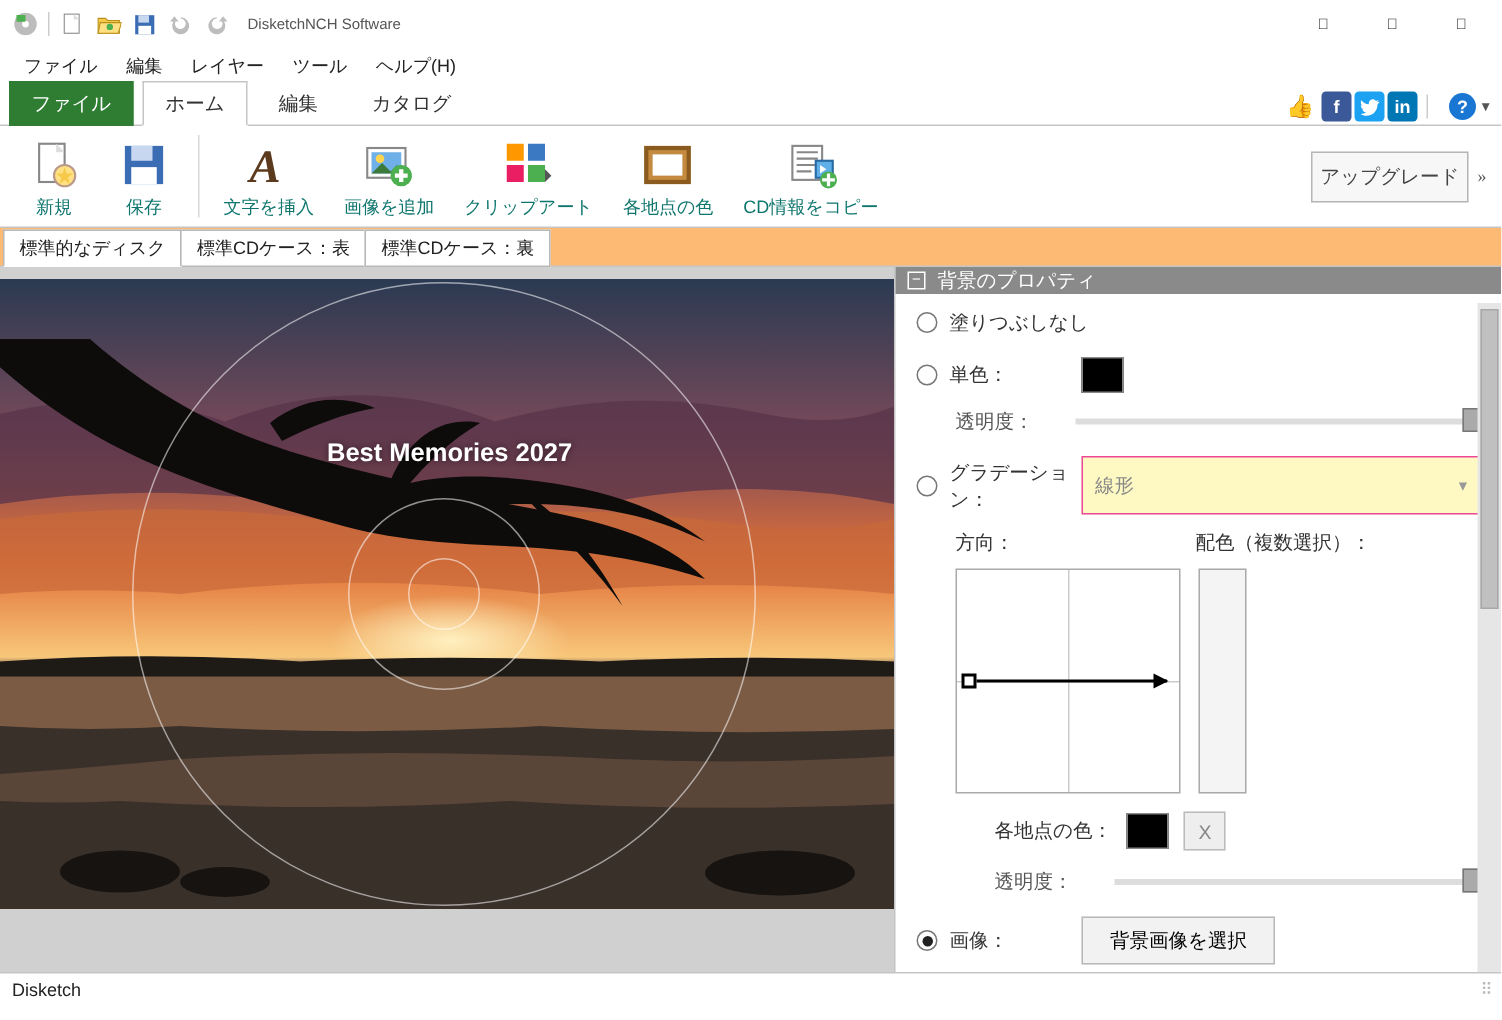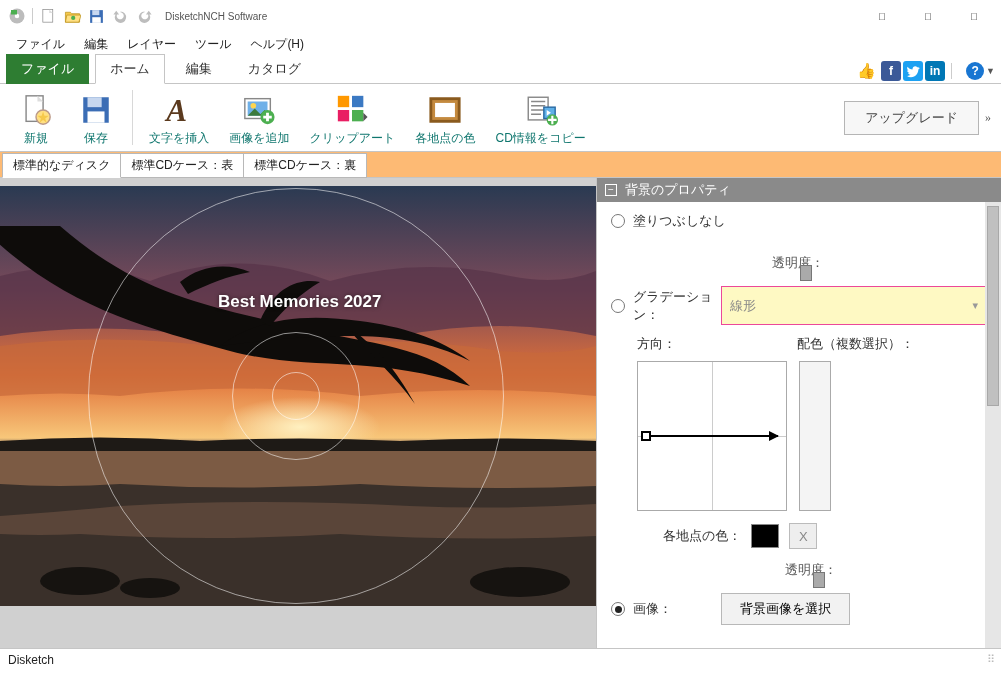--- a/index.html
+++ b/index.html
@@ -28,21 +28,21 @@
   .help-drop .hq { width:18px;height:18px;border-radius:50%;background:#1976d2;color:#fff;display:flex;align-items:center;justify-content:center;font-weight:bold;font-size:12px;}
   .help-drop .dd { color:#555; font-size:9px; margin-left:2px; }
 
   .ribbon-body { height:68px; display:flex; align-items:stretch; border-bottom:1px solid #c5c5c5; padding:0 6px; }
   .rgrp { display:flex; align-items:center; }
   .rbtn { display:flex; flex-direction:column; align-items:center; justify-content:flex-start; padding:4px 10px 2px 10px; min-width:60px; height:62px; }
   .rbtn .ricon { width:38px; height:38px; display:flex; align-items:center;justify-content:center; }
   .rbtn .rlabel { font-size:12px; color:#0f766e; margin-top:1px; white-space:nowrap;}
   .vsep { width:1px; background:#d8d8d8; margin:6px 6px; }
   .upgrade-area { margin-left:auto; display:flex; align-items:center; padding-right:4px;}
-  .upgrade-btn { border:1px solid #b5b5b5; padding:7px 20px; font-size:13px; color:#444; background:#f7f7f7;}
+  .upgrade-btn { border:1px solid #b5b5b5; padding:7px 5px; font-size:13px; color:#444; background:#f7f7f7;}
   .more-ind { font-family:"Segoe UI Symbol"; color:#555; font-size:12px; margin-left:6px;}
 
   .doc-tabs { height:26px; display:flex; align-items:flex-start; padding:0 2px; border-bottom:1px solid #c5c5c5; background:#fdba74;}
   .doc-tab { padding:3px 10px; border:1px solid #b8b8b8; background:#fff; font-size:12px; margin-right:-1px; position:relative; top:1px; }
   .doc-tab.active { border-bottom-color:#fff; z-index:2; }
 
   .workspace { display:flex; height:470px; }
   .canvas-area { width:596px; background:#d0d0d0; position:relative; overflow:hidden; }
   .canvas-bg { position:absolute; left:0; top:8px; width:596px; height:420px; }
   .disc-outline { position:absolute; border:1px solid rgba(255,255,255,0.55); border-radius:50%; }
@@ -51,21 +51,21 @@
   .prop-panel { flex:1; display:flex; flex-direction:column; border-left:1px solid #c5c5c5; overflow-y:auto; position:relative;}
   .prop-header { height:24px; background:#8a8a8a; color:#fff; display:flex; align-items:center; padding:0 8px; font-size:13px; }
   .prop-header .minus { width:12px;height:12px;border:1px solid #fff; display:flex;align-items:center;justify-content:center; font-size:10px; line-height:10px; margin-right:8px;}
   .prop-body { padding:10px 14px; display:flex; flex-direction:column; gap:14px; font-size:13px; color:#333; }
   .radio-row { display:flex; align-items:center; gap:8px; }
   .radio { width:14px; height:14px; border:1px solid #777; border-radius:50%; display:inline-flex; align-items:center;justify-content:center; flex-shrink:0;}
   .radio.checked::after { content:""; width:7px;height:7px;border-radius:50%; background:#222;}
   .row-inline { display:flex; align-items:center; }
   .row-inline .lead { width:110px; display:flex; align-items:center; gap:8px;}
   .swatch { width:28px; height:24px; background:#000; border:1px solid #888; }
-  .sub-row { display:flex; align-items:center; margin-left:26px;flex-direction:column; }
+  .sub-row { display:flex; align-items:center; margin-left:26px; }
   .sub-row .slabel { width:80px; color:#555;}
   .slider { flex:1; height:4px; background:#ddd; position:relative; }
   .slider .thumb { width:12px; height:16px; background:#aaa; border:1px solid #777; position:absolute; top:-7px; }
   .combo { flex:1; height:39px; border:1px solid #ec4899; background:#fef9c3; display:flex; align-items:center; padding:0 8px; color:#888; position:relative;}
   .combo::after { content:"▾"; position:absolute; right:8px; color:#999; font-size:11px;}
   .grad-section { margin-left:26px; }
   .grad-labels { display:flex; margin-bottom:8px;}
   .grad-labels .gl1 { width:160px; }
   .grad-row { display:flex; gap:12px; }
   .grad-dir { width:150px; height:150px; border:1px solid #aaa; position:relative; background:#fff;}
@@ -312,20 +312,27 @@
       <span>背景のプロパティ</span>
     </div>
     <div class="prop-body">
 
       <div class="radio-row">
         <span class="radio"></span>
         <span>塗りつぶしなし</span>
       </div>
 
       <div>
+        <div class="row-inline">
+          <span class="lead">
+            <span class="radio"></span>
+            <span>単色：</span>
+          </span>
+          <span class="swatch"></span>
+        </div>
         <div class="sub-row" style="margin-top:10px;">
           <span class="slabel">透明度：</span>
           <div class="slider">
               <div class="thumb" style="right:0;"></div>
             </div>
         </div>
       </div>
 
       <div>
         <div class="row-inline">

